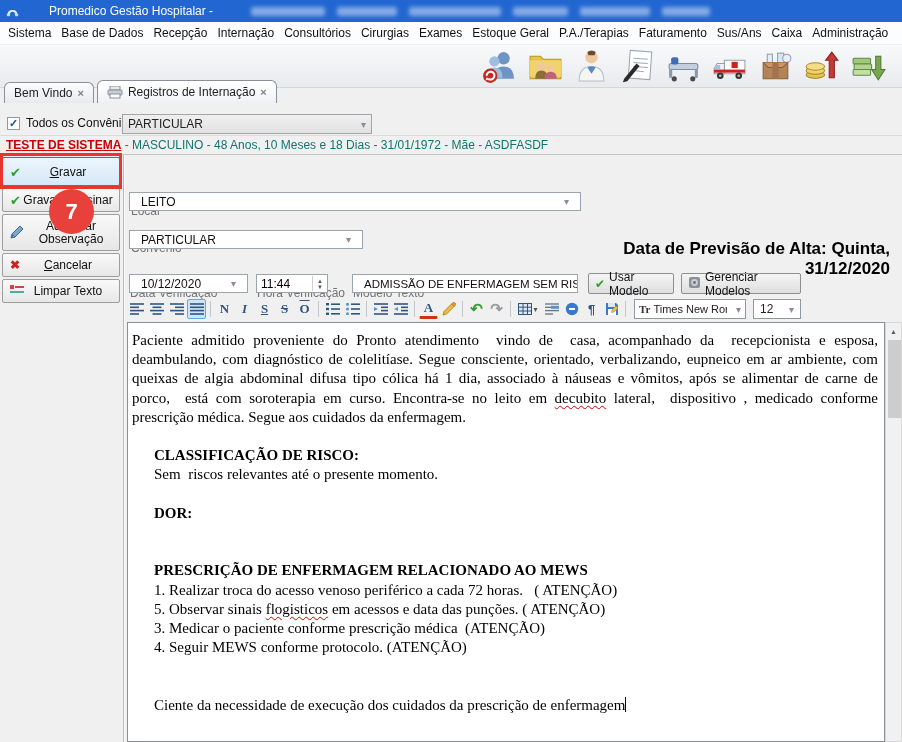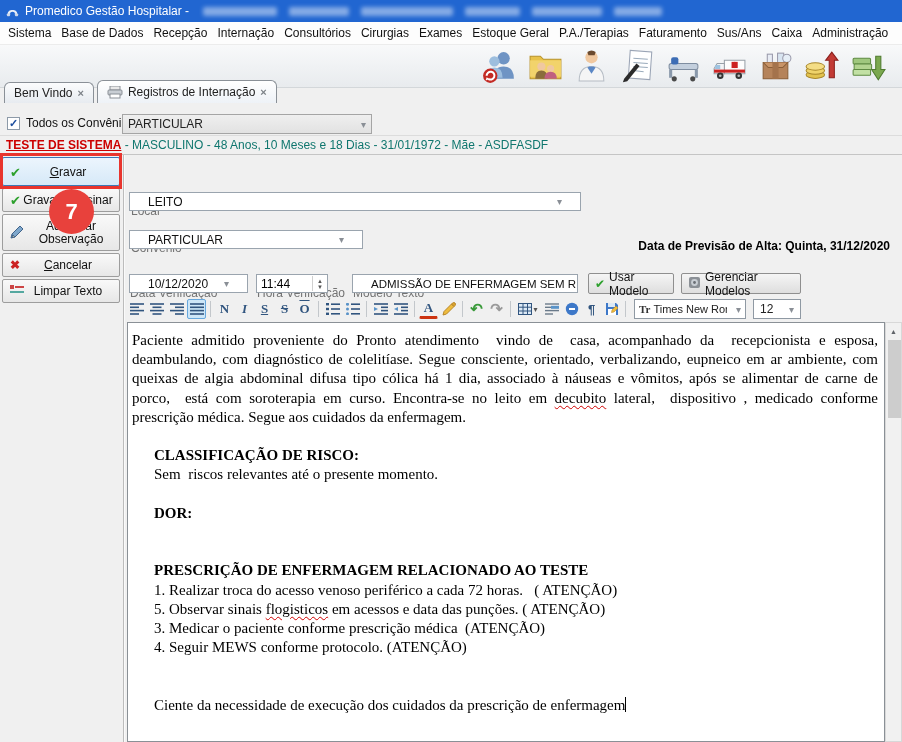--- a/index.html
+++ b/index.html
@@ -3,21 +3,21 @@
 <meta charset="utf-8">
 <style>
   * { margin:0; padding:0; box-sizing:border-box; }
   html,body { width:902px; height:742px; }
   body { font-family:"Liberation Sans",sans-serif; background:#f0f0f0; overflow:hidden; }
   .window { position:relative; width:902px; height:742px; background:#f0f0f0; overflow:hidden; }
 
   
   .titlebar { position:absolute; left:0; top:0; width:902px; height:22px;
     background:#2166d1; color:#fff; display:flex; align-items:center; padding-left:5px;
-    font-size:12px; white-space:pre; }
+    font-size:12px; white-space:pre;gap:24px; }
   .titlebar .app-icon { width:15px; height:15px; margin-right:5px; flex:0 0 auto; }
   .redacted-group { display:flex; gap:12px; margin-left:14px; }
   .redacted { height:9px; border-radius:2px; background:rgba(255,255,255,.45); filter:blur(2px); }
 
   
   .menubar { position:absolute; left:0; top:22px; width:902px; height:23px; background:#fdfdfd;
     display:flex; align-items:center; padding-left:3px; font-size:12px; color:#111;
     white-space:nowrap; overflow:hidden; border-bottom:1px solid #ececec; }
   .menu-item { padding:3px 5px; cursor:default; }
 
@@ -77,27 +77,27 @@
   
   .annot-rect { position:absolute; left:0; top:153px; width:122px; height:36px;
     border:3px solid #e8352e; z-index:40; pointer-events:none; }
   .annot-circle { position:absolute; left:49px; top:189px; width:45px; height:45px;
     border-radius:50%; background:#e8413c; color:#fff; font-size:22px; font-weight:bold;
     display:flex; align-items:center; justify-content:center; z-index:41; }
 
   
   .flabel { position:absolute; font-size:12px; color:#737373;margin-top:25px; }
   .combo { position:absolute; height:19px; background:#fff; border:1px solid #9aa4ae;
-    font-size:12px; display:flex; align-items:center; padding:0 18px; color:#111; white-space:nowrap; overflow:hidden; }
+    font-size:12px; display:flex; align-items:center; padding:0 11px; color:#111; white-space:nowrap; overflow:hidden; }
   #lbl-local { left:131px; top:179px; }
   #combo-local { left:129px; top:192px; width:452px; }
   #lbl-convenio { left:131px; top:216px; }
   #combo-convenio { left:129px; top:230px; width:234px; }
   .previsao { position:absolute; left:540px; top:239px; width:350px; text-align:right;
-    font-size:12px; font-weight:bold; color:#000; }
+    font-size:17px; font-weight:bold; color:#000; }
   #lbl-data { left:130px; top:261px; }
   #combo-data { left:129px; top:274px; width:119px; }
   #lbl-hora { left:257px; top:261px; }
   .spinbox { position:absolute; left:256px; top:274px; width:72px; height:19px; background:#fff;
     border:1px solid #9aa4ae; font-size:12px; display:flex; align-items:center; padding:0 4px; }
   .spin-arrows { margin-left:auto; display:flex; flex-direction:column; align-items:center;
     font-size:6px; color:#555; line-height:6px; border-left:1px solid #d0d0d0; padding-left:4px; height:15px; justify-content:center; }
   #lbl-modelo { left:353px; top:261px; }
   #combo-modelo { left:352px; top:274px; width:226px; font-size:11.5px; }
   .pushbtn { position:absolute; top:273px; height:21px; background:linear-gradient(#f5f5f5,#dedede);
@@ -558,21 +558,21 @@
     <div class="line jline">queixas de algia abdominal difusa tipo cólica há 1 dia, associado à náuseas e vômitos, após se alimentar de carne de</div>
     <div class="line jline"><span>porco,  está com soroterapia em curso. Encontra-se no leito em </span><span class="sq">decubito</span><span> lateral,  dispositivo , medicado conforme</span></div>
     <div class="line">prescrição médica. Segue aos cuidados da enfermagem.</div>
     <div class="line">&nbsp;</div>
     <div class="line indent bold">CLASSIFICAÇÃO DE RISCO:</div>
     <div class="line indent">Sem  riscos relevantes até o presente momento.</div>
     <div class="line">&nbsp;</div>
     <div class="line indent bold">DOR:</div>
     <div class="line">&nbsp;</div>
     <div class="line">&nbsp;</div>
-    <div class="line indent bold">PRESCRIÇÃO DE ENFERMAGEM RELACIONADO AO TESTE</div>
+    <div class="line indent bold">PRESCRIÇÃO DE ENFERMAGEM RELACIONADO AO MEWS</div>
     <div class="line indent">1. Realizar troca do acesso venoso periférico a cada 72 horas.   ( ATENÇÃO)</div>
     <div class="line indent"><span>5. Observar sinais </span><span class="sq">flogisticos</span><span> em acessos e data das punções. ( ATENÇÃO)</span></div>
     <div class="line indent">3. Medicar o paciente conforme prescrição médica  (ATENÇÃO)</div>
     <div class="line indent">4. Seguir MEWS conforme protocolo. (ATENÇÃO)</div>
     <div class="line">&nbsp;</div>
     <div class="line">&nbsp;</div>
     <div class="line indent"><span>Ciente da necessidade de execução dos cuidados da prescrição de enfermagem</span><span class="caret"></span></div>
   </div>
 
   <div class="scrollbar">

